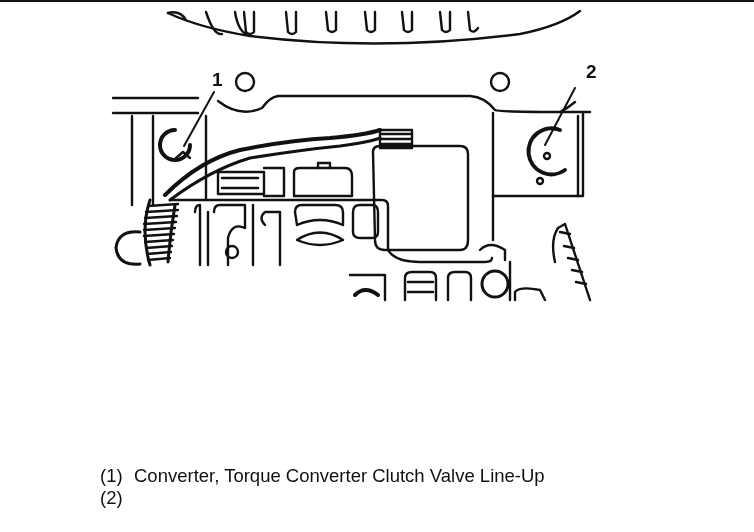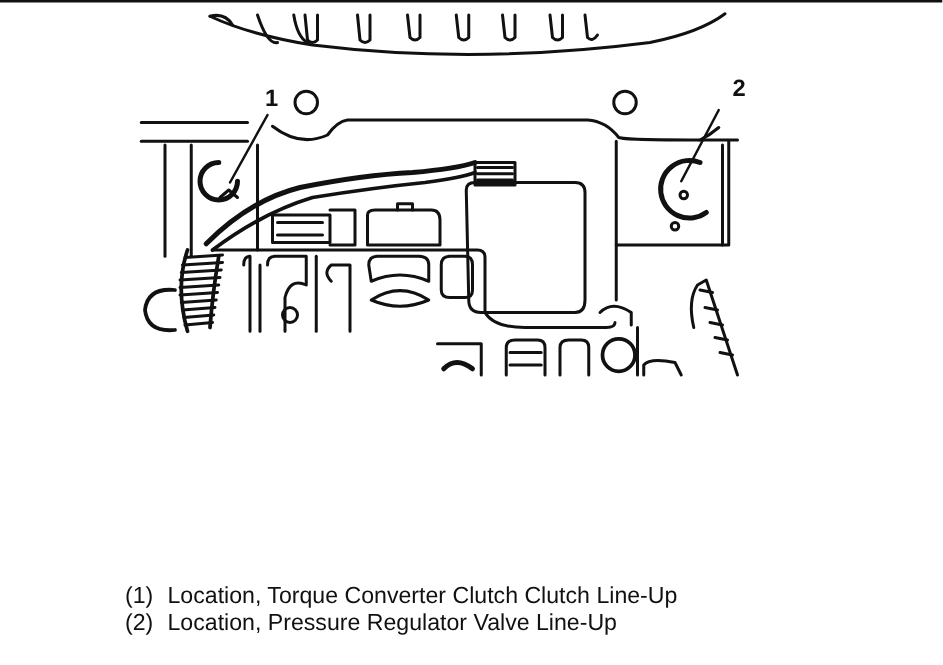--- a/index.html
+++ b/index.html
@@ -125,19 +125,18 @@
     </g>
   </svg>
 </div>
 
 <div class="callout" style="left:212px; top:70px;">1</div>
 <div class="callout" style="left:586px; top:62px;">2</div>
 
 <div class="legend">
   <div class="legend-row">
     <span class="legend-num">(1)</span>
-    <span>Location, Torque Converter Clutch Clutch Line-Up</span>
+    <span>Converter, Torque Converter Clutch Valve Line-Up</span>
   </div>
   <div class="legend-row">
     <span class="legend-num">(2)</span>
-    <span>Location, Pressure Regulator Valve Line-Up</span>
   </div>
 </div>
 
 </body></html>

